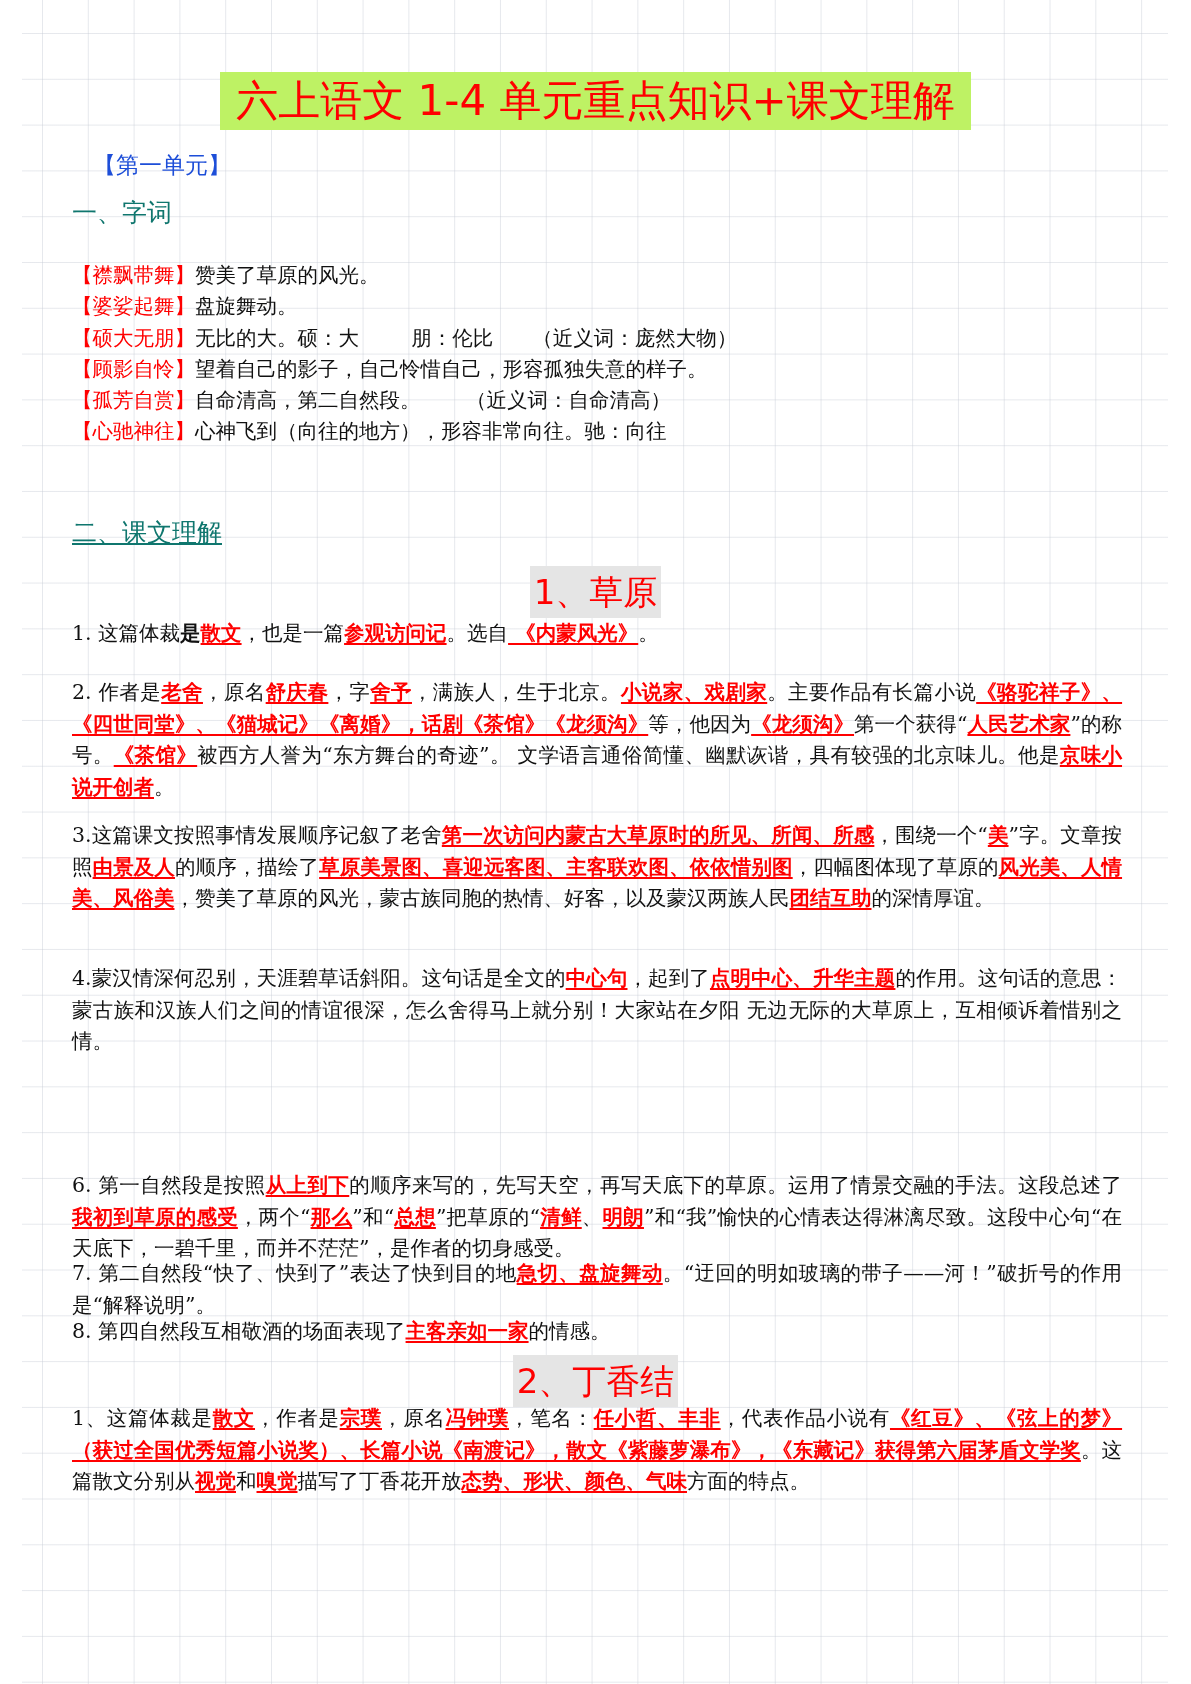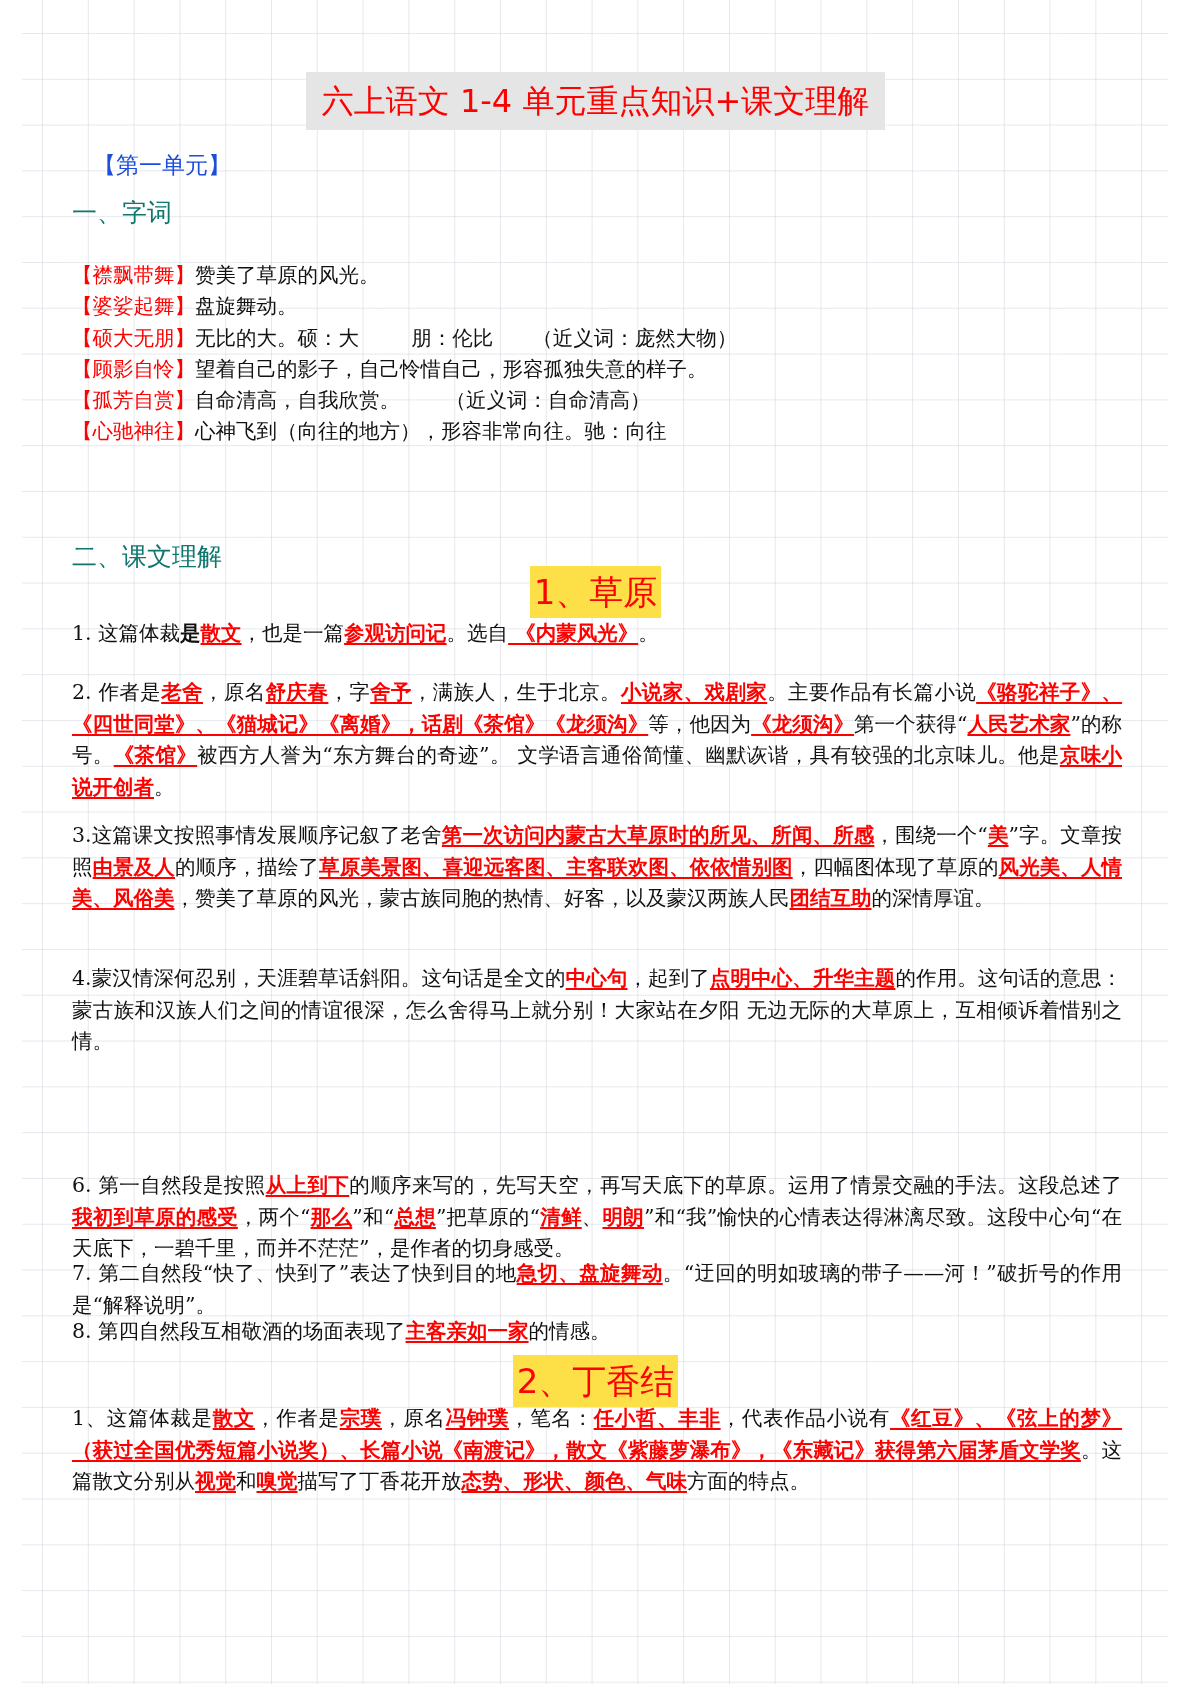--- a/index.html
+++ b/index.html
@@ -14,35 +14,35 @@
     background-image:
       linear-gradient(to right, rgba(200,205,215,0.45) 1px, transparent 1px),
       linear-gradient(to bottom, rgba(200,205,215,0.45) 1px, transparent 1px);
     background-size:45.8px 45.8px;
     background-position:20px 33px;
     z-index:0;
   }
   .page { position:absolute; left:0; top:0; width:1191px; height:1684px; z-index:1; }
   .title-wrap { position:absolute; left:0; top:72px; width:1191px; text-align:center; }
   .title {
-    display:inline-block; background:#e5e5e5; color:#ff0000;
+    display:inline-block; background:#bef264; color:#ff0000;
     font-family:"DejaVu Sans","Liberation Sans",sans-serif;
-    font-size:32px; line-height:58px; padding:0 16px; letter-spacing:0px;
+    font-size:42px; line-height:58px; padding:0 16px; letter-spacing:0px;
   }
   .unit-label { position:absolute; left:93px; top:150px; color:#1d4ed8; font-size:23px; }
   .sec-head {
     position:absolute; left:72px; color:#0f766e;
     font-family:"DejaVu Sans","Liberation Sans",sans-serif; font-size:25px;
   }
   .vocab { position:absolute; left:72px; top:260px; font-size:20.5px; line-height:31.3px; }
   .vocab-row { white-space:pre; }
   .term { color:#ff0000; }
   .lesson-head-wrap { position:absolute; left:0; width:1191px; text-align:center; }
   .lesson-head {
-    display:inline-block; background:#fde047; color:#ff0000;
+    display:inline-block; background:#e5e5e5; color:#ff0000;
     font-size:34px; line-height:52px; padding:0 4px;
     font-family:"DejaVu Serif","Liberation Serif",serif;
   }
   .lesson-head .num { font-family:"DejaVu Sans","Liberation Sans",sans-serif; }
   .para {
     position:absolute; left:72px; width:1050px; font-size:20.5px; line-height:31.5px;
     text-align:justify;
   }
   .hl { color:#ff0000; text-decoration:underline; text-decoration-color:#ff0000; text-underline-offset:3px; font-weight:bold; }
   .b { font-weight:bold; }
@@ -60,25 +60,25 @@
 
   <div class="unit-label">【第一单元】</div>
 
   <div class="sec-head" style="top:196px;">一、字词</div>
 
   <div class="vocab">
     <div class="vocab-row"><span class="term">【襟飘带舞】</span><span>赞美了草原的风光。</span></div>
     <div class="vocab-row"><span class="term">【婆娑起舞】</span><span>盘旋舞动。</span></div>
     <div class="vocab-row"><span class="term">【硕大无朋】</span><span>无比的大。硕：大        朋：伦比      （近义词：庞然大物）</span></div>
     <div class="vocab-row"><span class="term">【顾影自怜】</span><span>望着自己的影子，自己怜惜自己，形容孤独失意的样子。</span></div>
-    <div class="vocab-row"><span class="term">【孤芳自赏】</span><span>自命清高，自我欣赏。       （近义词：自命清高）</span></div>
+    <div class="vocab-row"><span class="term">【孤芳自赏】</span><span>自命清高，第二自然段。       （近义词：自命清高）</span></div>
     <div class="vocab-row"><span class="term">【心驰神往】</span><span>心神飞到（向往的地方），形容非常向往。驰：向往</span></div>
   </div>
 
-  <div class="sec-head" style="top:540px;">二、课文理解</div>
+  <div class="sec-head" style="top:516px;text-decoration:underline;">二、课文理解</div>
 
   <div class="lesson-head-wrap" style="top:566px;">
     <span class="lesson-head"><span class="num">1、</span><span>草原</span></span>
   </div>
 
   <div class="para" style="top:618px;"><span>1. 这篇体裁</span><span class="b">是</span><span class="hl">散文</span><span>，也是一篇</span><span class="hl">参观访问记</span><span>。选自</span><span class="hl"> 《内蒙风光》</span><span>。</span></div>
   <div class="para" style="top:677px;"><span>2. 作者是</span><span class="hl">老舍</span><span>，原名</span><span class="hl">舒庆春</span><span>，字</span><span class="hl">舍予</span><span>，满族人，生于北京。</span><span class="hl">小说家、戏剧家</span><span>。主要作品有长篇小说</span><span class="hl">《骆驼祥子》、《四世同堂》、《猫城记》《离婚》，话剧《茶馆》《龙须沟》</span><span>等，他因为</span><span class="hl">《龙须沟》</span><span>第一个获得“</span><span class="hl">人民艺术家</span><span>”的称号。</span><span class="hl">《茶馆》</span><span>被西方人誉为“东方舞台的奇迹”。 文学语言通俗简懂、幽默诙谐，具有较强的北京味儿。他是</span><span class="hl">京味小说开创者</span><span>。</span></div>
   <div class="para" style="top:820px;"><span>3.这篇课文按照事情发展顺序记叙了老舍</span><span class="hl">第一次访问内蒙古大草原时的所见、所闻、所感</span><span>，围绕一个“</span><span class="hl">美</span><span>”字。文章按照</span><span class="hl">由景及人</span><span>的顺序，描绘了</span><span class="hl">草原美景图、喜迎远客图、主客联欢图、依依惜别图</span><span>，四幅图体现了草原的</span><span class="hl">风光美、人情美、风俗美</span><span>，赞美了草原的风光，蒙古族同胞的热情、好客，以及蒙汉两族人民</span><span class="hl">团结互助</span><span>的深情厚谊。</span></div>
   <div class="para" style="top:963px;"><span>4.蒙汉情深何忍别，天涯碧草话斜阳。这句话是全文的</span><span class="hl">中心句</span><span>，起到了</span><span class="hl">点明中心、升华主题</span><span>的作用。这句话的意思：蒙古族和汉族人们之间的情谊很深，怎么舍得马上就分别！大家站在夕阳 无边无际的大草原上，互相倾诉着惜别之情。</span></div>
   <div class="para" style="top:1170px;"><span>6. 第一自然段是按照</span><span class="hl">从上到下</span><span>的顺序来写的，先写天空，再写天底下的草原。运用了情景交融的手法。这段总述了</span><span class="hl">我初到草原的感受</span><span>，两个“</span><span class="hl">那么</span><span>”和“</span><span class="hl">总想</span><span>”把草原的“</span><span class="hl">清鲜</span><span>、</span><span class="hl">明朗</span><span>”和“我”愉快的心情表达得淋漓尽致。这段中心句“在天底下，一碧千里，而并不茫茫”，是作者的切身感受。</span></div>

